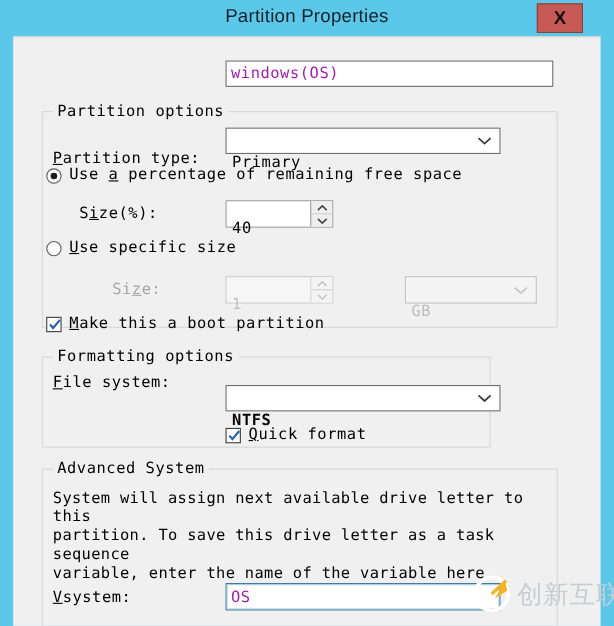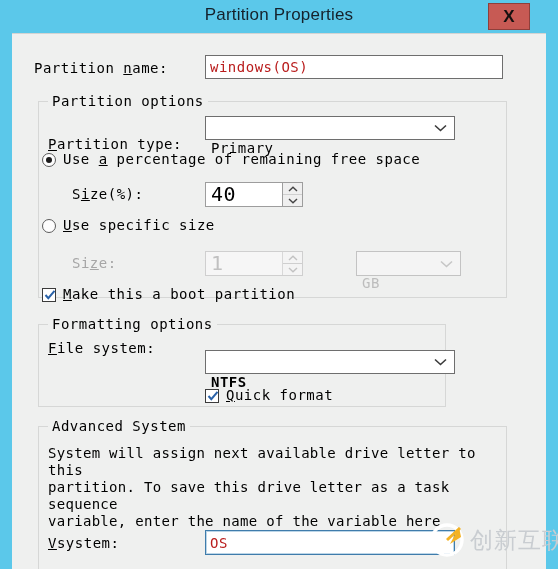--- a/index.html
+++ b/index.html
@@ -65,32 +65,32 @@
     border-top: 1px solid #d3d4d3;
     box-sizing: border-box;
   }
   .row-label {
     position: absolute;
     font-size: 14px;
     color: #000;
     white-space: nowrap;
     letter-spacing: .5px;
   }
-  .row-label.disabled { color: #a6a6a6; }
+  .row-label.disabled { color: #a6a6a6; margin-left: 30px; }
   .u { text-decoration: underline; }
 
   
   .textbox {
     position: absolute;
     background: #ffffff;
     border: 1px solid #6e6e6e;
     box-sizing: border-box;
     font-family: "DejaVu Sans Mono", "Liberation Mono", monospace;
     font-size: 14px;
-    color: #b91c1c;
+    color: #a21caf;
     padding: 0 4px;
     line-height: 22px;
     letter-spacing: .5px;
     outline: none;
   }
   .textbox.focused {
     border: 1px solid #3f7cab;
     box-shadow: 0 0 0 1px #bcd6e8 inset;
   }
   
@@ -126,22 +126,22 @@
   }
   
   .spinner {
     position: absolute;
     background: #ffffff;
     border: 1px solid #9d9d9d;
     box-sizing: border-box;
   }
   .spinner .sp-value {
     position: absolute;
-    left: 5px; top: 0;
-    font-size: 20px;
+    left: 5px; top: 14px;
+    font-size: 14px;
     line-height: 22px;
     color: #000;
     letter-spacing: .5px;
   }
   .spinner .sp-btns {
     position: absolute;
     right: 0; top: 0;
     width: 19px;
     height: 100%;
     border-left: 1px solid #9d9d9d;
@@ -241,21 +241,20 @@
 
 <div class="window">
 
   <div class="titlebar">
     <div class="title-text">Partition Properties</div>
     <div class="close-button">X</div>
   </div>
 
   <div class="dialog-body">
 
-    <div class="row-label" style="left:22px; top:26px;"><span>Partition </span><span class="u">n</span><span>ame:</span></div>
     <input class="textbox" style="left: 193px; top: 21px; width: 298px; height: 24px;" value="windows(OS)">
 
     <div class="groupbox" style="left:26px; top:67px; width:469px; height:197px;">
       <div class="gb-title">Partition options</div>
     </div>
 
     <div class="row-label" style="left:36px; top:87px;margin-top:15px;"><span></span><span class="u">P</span><span>artition type:</span></div>
     <div class="combo" style="left:193px; top:82px; width:250px; height:24px;">
       <span class="combo-value">Primary</span>
       <span class="chev">
@@ -297,21 +296,21 @@
               <path d="M1 5 L5 1.2 L9 5" fill="none" stroke="#c2c2c2" stroke-width="1.4"></path>
             </svg>
         </span>
         <span class="sp-down">
           <svg width="10" height="6" viewBox="0 0 10 6">
               <path d="M1 1 L5 4.8 L9 1" fill="none" stroke="#c2c2c2" stroke-width="1.4"></path>
             </svg>
         </span>
       </span>
     </div>
-    <div class="combo disabled" style="left:344px; top:217px; width:105px; height:25px;">
+    <div class="combo disabled" style="left:356px; top:217px; width:120px; height:25px;">
       <span class="combo-value">GB</span>
       <span class="chev">
         <svg width="13" height="8" viewBox="0 0 13 8">
             <path d="M1 1.5 L6.5 6.5 L12 1.5" fill="none" stroke="#c6c6c6" stroke-width="1.6"></path>
           </svg>
       </span>
     </div>
 
     <div class="checkbox" style="left:30px; top:254px;">
       <svg width="12" height="12" viewBox="0 0 12 12">

